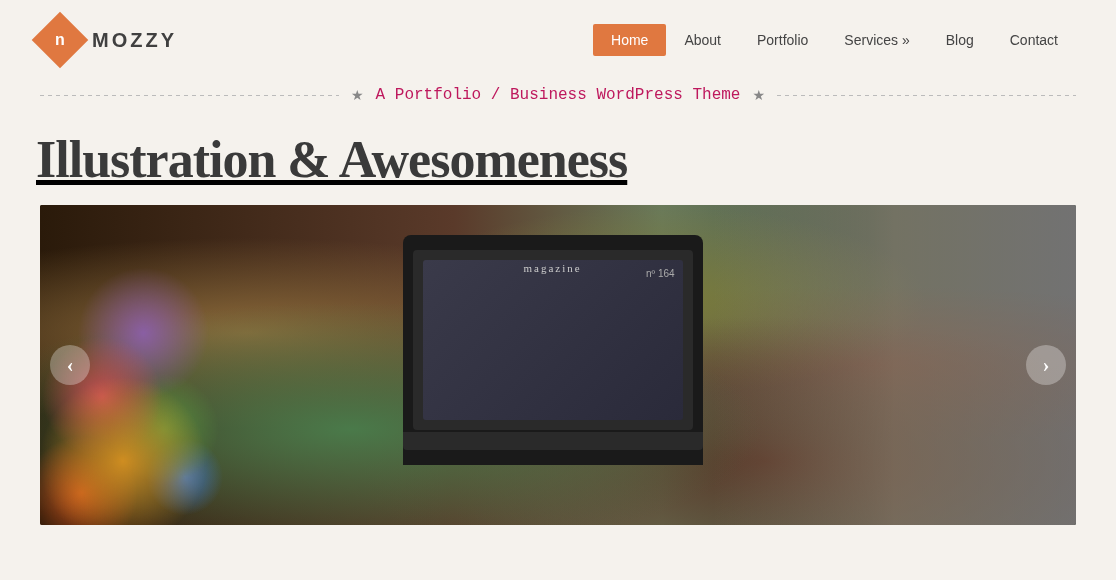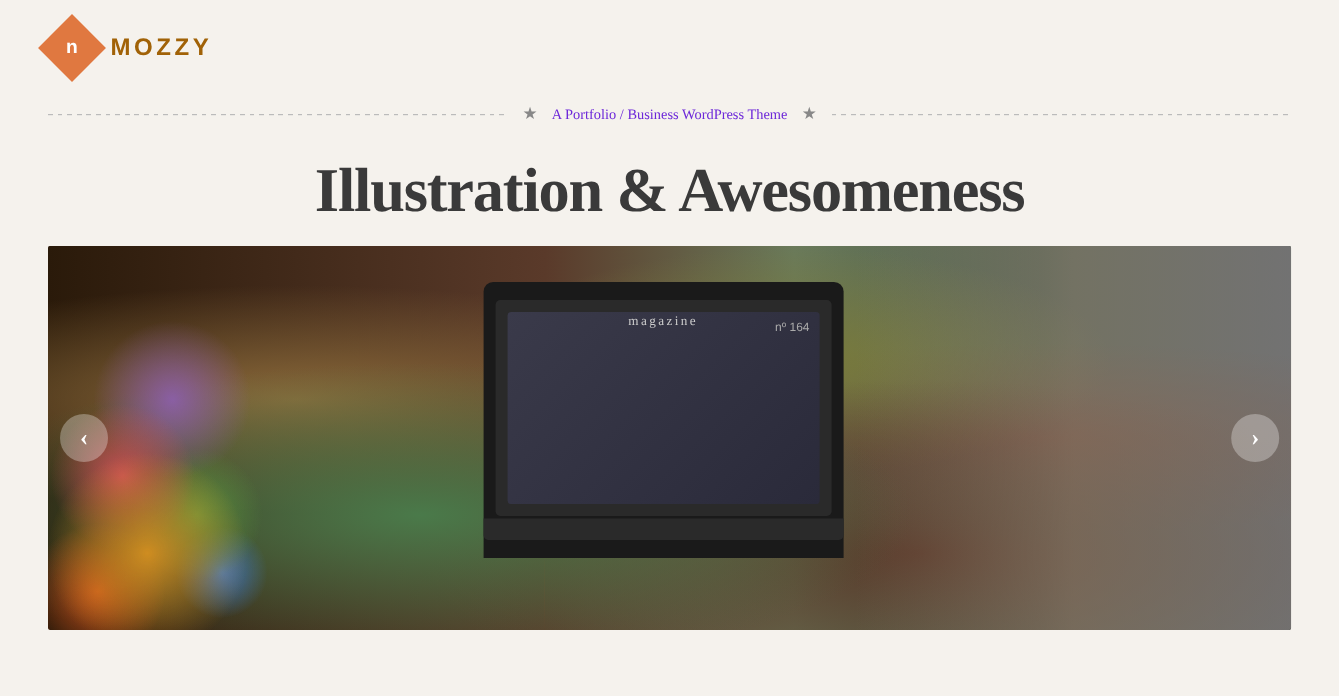--- a/index.html
+++ b/index.html
@@ -45,21 +45,21 @@
       font-size: 16px;
       font-weight: bold;
       font-family: sans-serif;
     }
 
     .logo-text {
       font-family: 'Arial', sans-serif;
       font-size: 20px;
       font-weight: bold;
       letter-spacing: 3px;
-      color: #a16207;
+      color: #404040;
       text-transform: uppercase;
     }
 
     .nav {
       display: flex;
       align-items: center;
       gap: 0;
     }
 
     .nav-item {
@@ -99,30 +99,31 @@
         transparent 8px
       );
     }
 
     .divider-star {
       color: #888;
       font-size: 14px;
     }
 
     .divider-text {
-      font-family: Liberation Serif, serif;
-      font-size: 12px;
-      color: #6d28d9;
+      font-family: Liberation Mono, monospace;
+      font-size: 16px;
+      color: #be185d;
       white-space: nowrap;
     }
 
     
     .hero-title-area {
-      text-align: center;
-      padding: 20px 64px 16px;
+      text-align: left;
+      padding: 20px 36px 16px;
+      text-decoration: underline;
     }
 
     .hero-title {
       font-family: 'Georgia', serif;
       font-size: 52px;
       font-weight: bold;
       color: #3a3a3a;
       letter-spacing: -1px;
     }
 
@@ -288,20 +289,28 @@
 <body>
 
 <header class="header">
   <div class="logo-area">
     <div class="logo-diamond">
       <span class="logo-diamond-inner">n</span>
     </div>
     <span class="logo-text">MOZZY</span>
   </div>
 
+  <nav class="nav">
+    <a class="nav-item active">Home</a>
+    <a class="nav-item">About</a>
+    <a class="nav-item">Portfolio</a>
+    <a class="nav-item">Services »</a>
+    <a class="nav-item">Blog</a>
+    <a class="nav-item">Contact</a>
+  </nav>
 </header>
 
 <div class="divider-area">
   <div class="divider-line"></div>
   <span class="divider-star">★</span>
   <span class="divider-text">A Portfolio / Business WordPress Theme</span>
   <span class="divider-star">★</span>
   <div class="divider-line"></div>
 </div>
 

